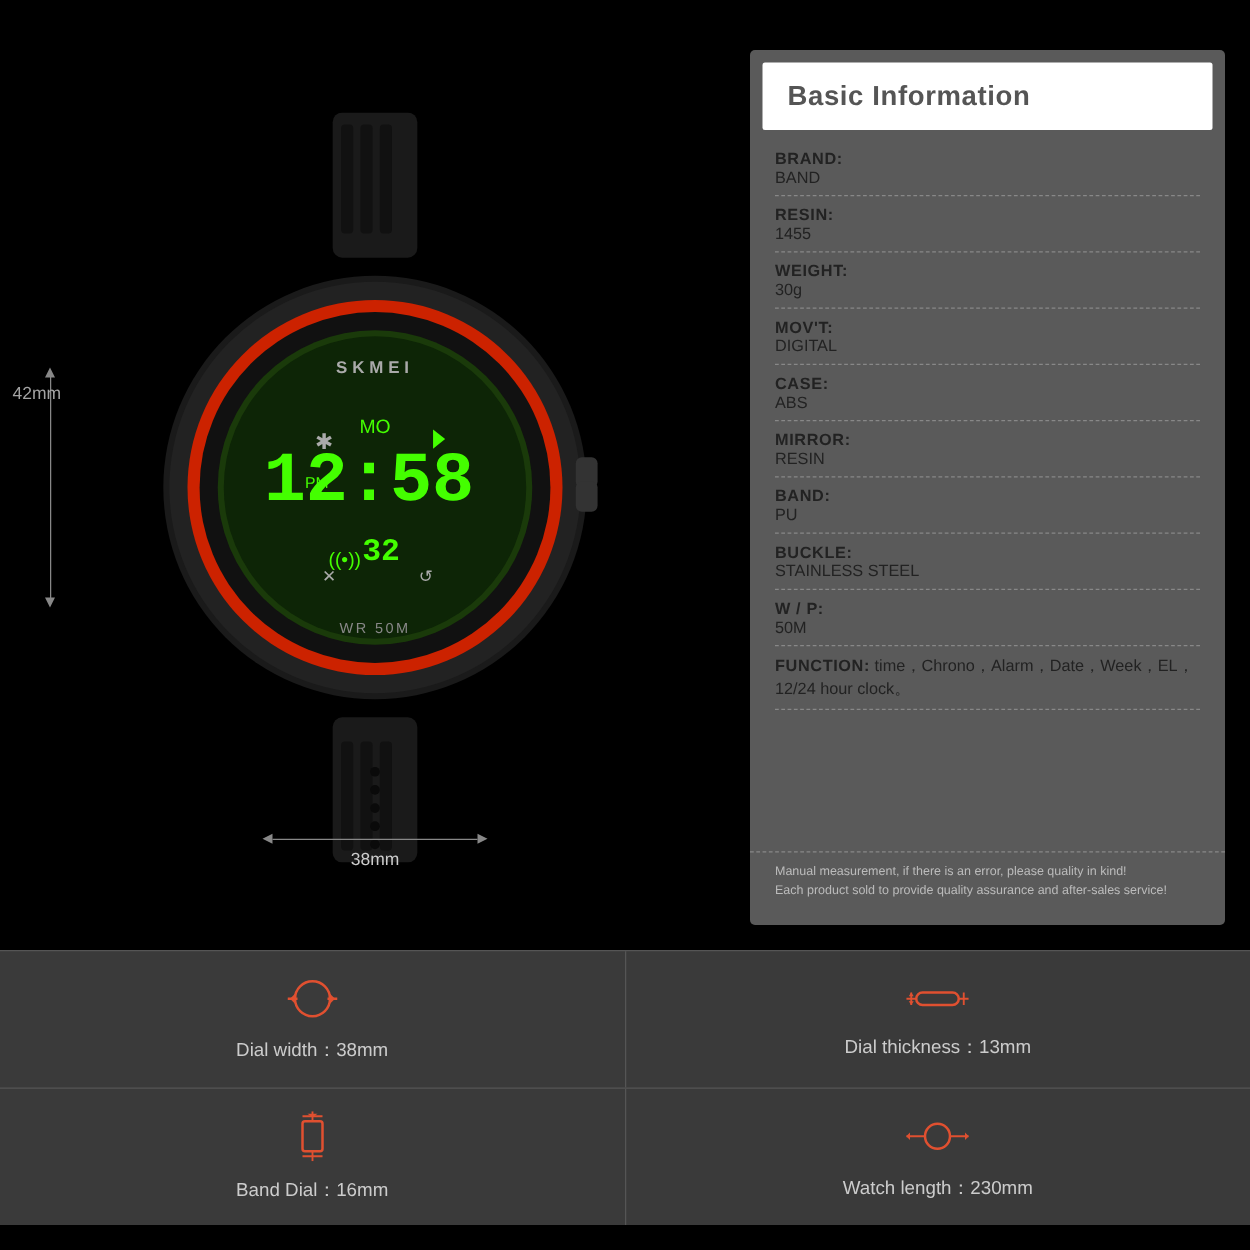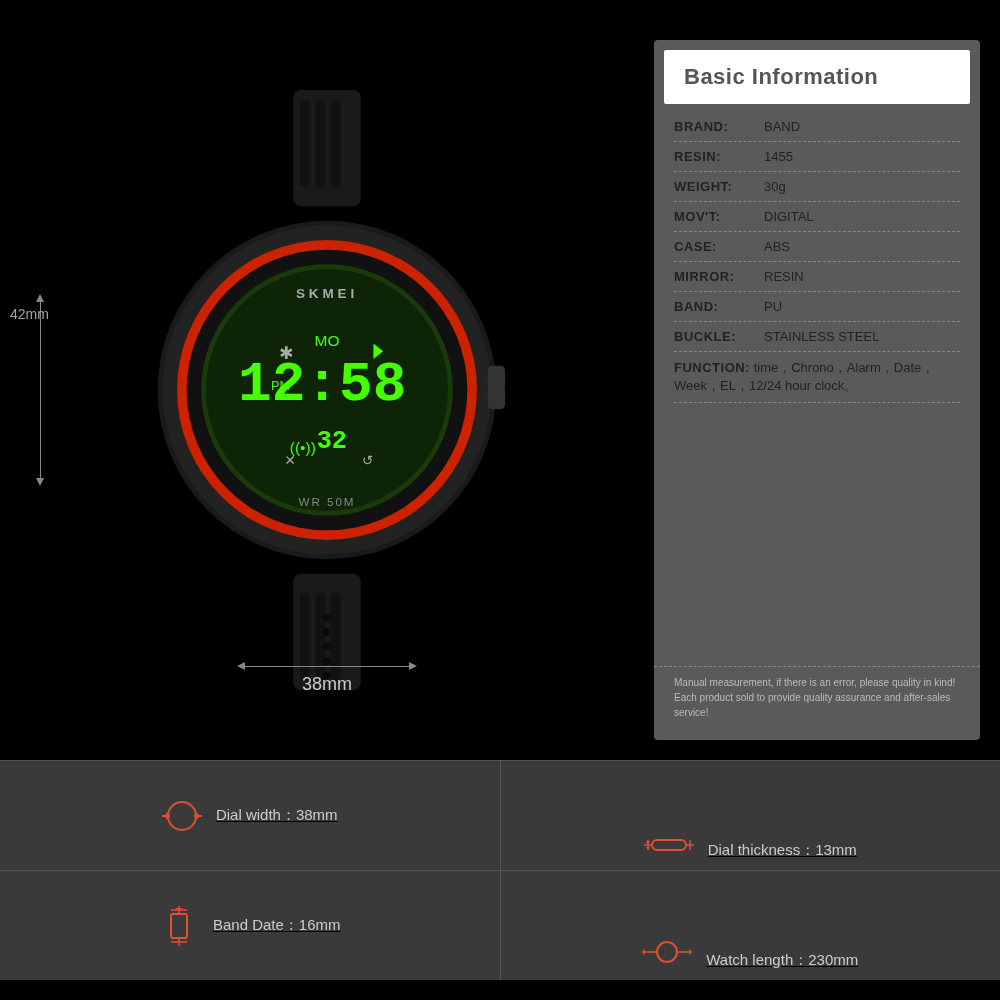--- a/index.html
+++ b/index.html
@@ -40,21 +40,21 @@
 
     
     .watch-svg-container {
       position: relative;
       width: 380px;
       height: 600px;
     }
 
     
     .info-panel {
-      width: 326px;
+      width: 380px;
       background: #5a5a5a;
       border-radius: 4px;
       padding: 0;
       margin-top: 10px;
       margin-bottom: 10px;
       display: flex;
       flex-direction: column;
     }
 
     .info-title-bar {
@@ -71,21 +71,21 @@
       letter-spacing: 0.5px;
     }
 
     .info-rows {
       padding: 8px 20px;
       flex: 1;
     }
 
     .info-row {
       display: flex;
-      flex-direction: row;
+      flex-direction: column;
       align-items: flex-start;
       padding: 7px 0;
       border-bottom: 1px dashed #888;
     }
 
     .info-row:last-child {
       border-bottom: none;
     }
 
     .info-label {
@@ -133,32 +133,30 @@
     .specs-row {
       display: flex;
       flex-direction: row;
       flex: 1;
       border-top: 1px solid #555;
     }
 
     .spec-cell {
       flex: 1;
       display: flex;
-      flex-direction: row;
+      flex-direction: column;
       align-items: center;
       justify-content: center;
       gap: 14px;
       border-right: 1px solid #555;
       padding: 10px 20px;
-      text-decoration: underline;
     }
 
     .spec-cell:last-child {
       border-right: none;
-      align-items: flex-end;
     }
 
     .spec-icon {
       color: #e05030;
       font-size: 28px;
       display: flex;
       align-items: center;
       justify-content: center;
       min-width: 40px;
     }
@@ -250,21 +248,21 @@
           <rect x="356" y="305" width="18" height="25" rx="5" fill="#333"></rect>
         </svg>
       </div>
 
       <div style="position:absolute; bottom:55px; left:50%; transform:translateX(-50%); display:flex; flex-direction:column; align-items:center; gap:2px; width:200px;">
         <div style="display:flex; flex-direction:row; align-items:center; width:180px; justify-content:space-between;">
           <div style="width:0; height:0; border-top:4px solid transparent; border-bottom:4px solid transparent; border-right:8px solid #888;"></div>
           <div style="flex:1; height:1px; background:#888;"></div>
           <div style="width:0; height:0; border-top:4px solid transparent; border-bottom:4px solid transparent; border-left:8px solid #888;"></div>
         </div>
-        <span style="color:#ccc; font-size:18px; margin-top:2px;">38mm</span>
+        <span style="color:#ccc; font-size:14px; margin-top:2px;">38mm</span>
       </div>
 
     </div>
 
     <div class="info-panel">
       <div class="info-title-bar">
         <h2>Basic Information</h2>
       </div>
       <div class="info-rows" id="info-rows-container">
 
@@ -292,20 +290,24 @@
             <span class="info-label">MIRROR:</span>
             <span class="info-value">RESIN</span>
           </div>
           <div class="info-row">
             <span class="info-label">BAND:</span>
             <span class="info-value">PU</span>
           </div>
           <div class="info-row">
             <span class="info-label">BUCKLE:</span>
             <span class="info-value">STAINLESS STEEL</span>
+          </div>
+          <div class="info-row">
+            <span class="info-label">W / P:</span>
+            <span class="info-value">50M</span>
           </div>
           <div class="info-function-row">
             <div style="font-size:13px; color:#222;"><span class="info-label" style="font-weight:bold;">FUNCTION:</span> <span>time，Chrono，Alarm，Date，Week，EL，12/24 hour clock。</span></div>
           </div>
         </div>
       <div class="info-footer">
         <div>Manual measurement, if there is an error, please quality in kind!</div>
         <div>Each product sold to provide quality assurance and after-sales service!</div>
       </div>
     </div>
@@ -351,21 +353,21 @@
         <div class="spec-icon">
           <svg width="36" height="40" viewBox="0 0 36 40">
             <rect x="10" y="8" width="16" height="24" rx="2" fill="none" stroke="#e05030" stroke-width="2"></rect>
             <line x1="18" y1="0" x2="18" y2="8" stroke="#e05030" stroke-width="1.5"></line>
             <line x1="18" y1="32" x2="18" y2="40" stroke="#e05030" stroke-width="1.5"></line>
             <line x1="10" y1="4" x2="26" y2="4" stroke="#e05030" stroke-width="1.5"></line>
             <line x1="10" y1="36" x2="26" y2="36" stroke="#e05030" stroke-width="1.5"></line>
             <polygon points="14,2 22,2 18,5" fill="#e05030"></polygon>
           </svg>
         </div>
-        <span class="spec-text">Band Date：16mm</span>
+        <span class="spec-text">Band Dial：16mm</span>
       </div>
 
       <div class="spec-cell">
         <div class="spec-icon">
           <svg width="50" height="36" viewBox="0 0 50 36">
             <circle cx="25" cy="18" r="10" fill="none" stroke="#e05030" stroke-width="2"></circle>
             <line x1="0" y1="18" x2="15" y2="18" stroke="#e05030" stroke-width="1.5"></line>
             <line x1="35" y1="18" x2="50" y2="18" stroke="#e05030" stroke-width="1.5"></line>
             <polygon points="3,15 3,21 0,18" fill="#e05030"></polygon>
             <polygon points="47,15 47,21 50,18" fill="#e05030"></polygon>

